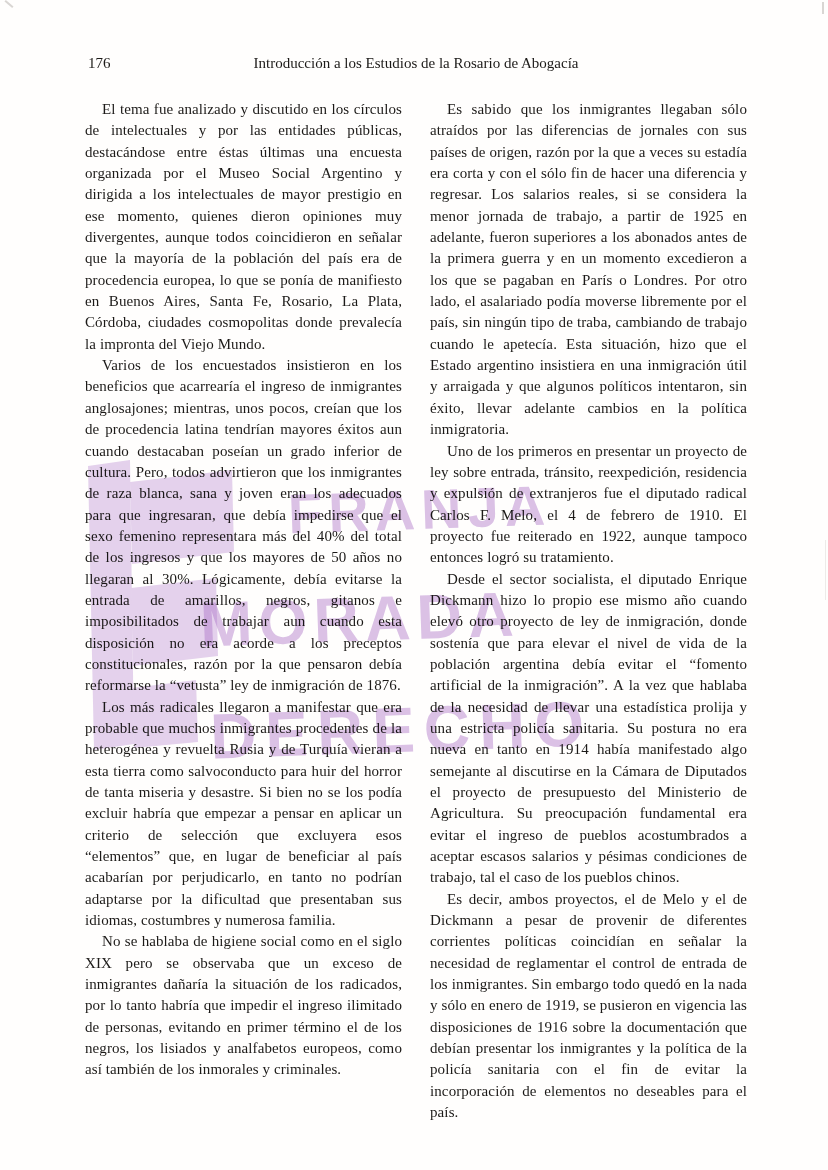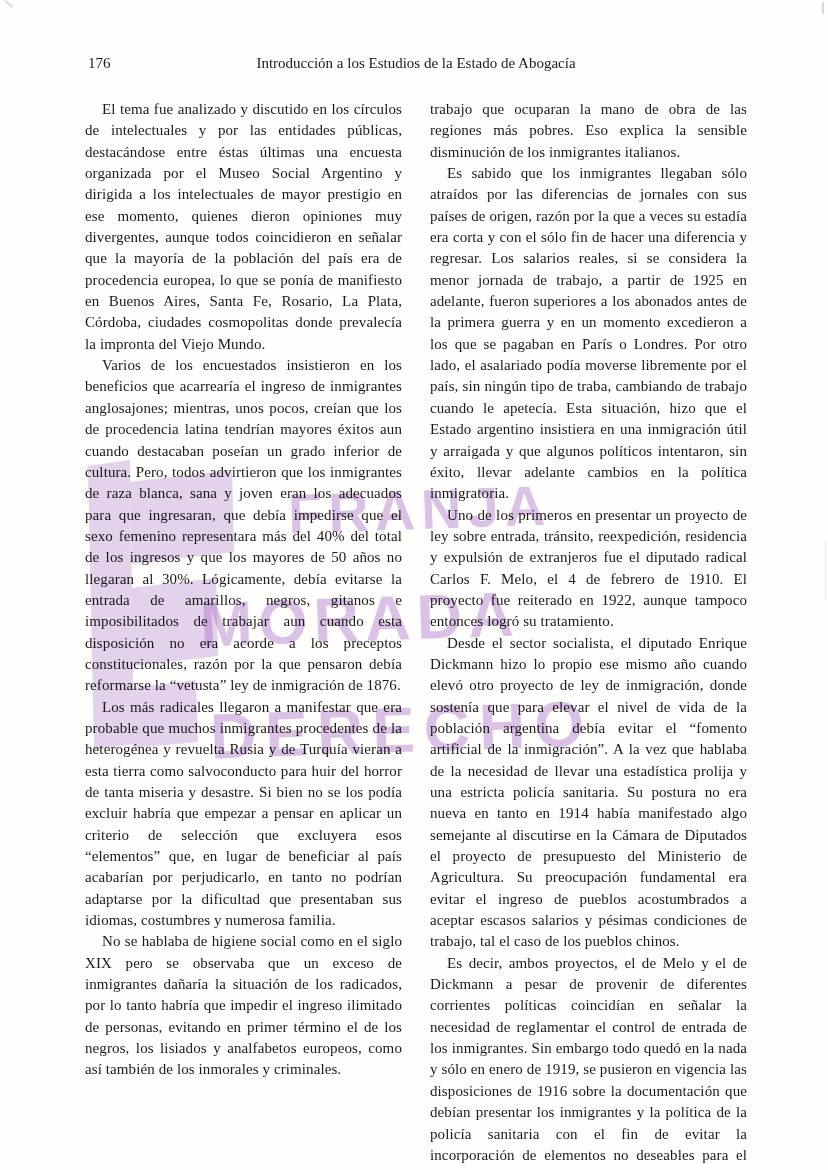--- a/index.html
+++ b/index.html
@@ -60,33 +60,32 @@
 <body>
 
 <div class="page">
 
   <span class="edge-mark edge-top-left"></span>
   <span class="edge-mark edge-top-right"></span>
   <span class="edge-mark edge-right"></span>
 
   <div class="running-head">
     <span class="page-number">176</span>
-    <span class="running-title">Introducción a los Estudios de la Estado de Abogacía</span>
+    <span class="running-title">Introducción a los Estudios de la Rosario de Abogacía</span>
   </div>
 
   <div class="col col-left">
     <p>El tema fue analizado y discutido en los círculos de intelectuales y por las entidades públicas, destacándose entre éstas últimas una encuesta organizada por el Museo Social Argentino y dirigida a los intelectuales de mayor prestigio en ese momento, quienes dieron opiniones muy divergentes, aunque todos coincidieron en señalar que la mayoría de la población del país era de procedencia europea, lo que se ponía de manifiesto en Buenos Aires, Santa Fe, Rosario, La Plata, Córdoba, ciudades cosmopolitas donde prevalecía la impronta del Viejo Mundo.</p>
     <p>Varios de los encuestados insistieron en los beneficios que acarrearía el ingreso de inmigrantes anglosajones; mientras, unos pocos, creían que los de procedencia latina tendrían mayores éxitos aun cuando destacaban poseían un grado inferior de cultura. Pero, todos advirtieron que los inmigrantes de raza blanca, sana y joven eran los adecuados para que ingresaran, que debía impedirse que el sexo femenino representara más del 40% del total de los ingresos y que los mayores de 50 años no llegaran al 30%. Lógicamente, debía evitarse la entrada de amarillos, negros, gitanos e imposibilitados de trabajar aun cuando esta disposición no era acorde a los preceptos constitucionales, razón por la que pensaron debía reformarse la “vetusta” ley de inmigración de 1876.</p>
     <p>Los más radicales llegaron a manifestar que era probable que muchos inmigrantes procedentes de la heterogénea y revuelta Rusia y de Turquía vieran a esta tierra como salvoconducto para huir del horror de tanta miseria y desastre. Si bien no se los podía excluir habría que empezar a pensar en aplicar un criterio de selección que excluyera esos “elementos” que, en lugar de beneficiar al país acabarían por perjudicarlo, en tanto no podrían adaptarse por la dificultad que presentaban sus idiomas, costumbres y numerosa familia.</p>
     <p>No se hablaba de higiene social como en el siglo XIX pero se observaba que un exceso de inmigrantes dañaría la situación de los radicados, por lo tanto habría que impedir el ingreso ilimitado de personas, evitando en primer término el de los negros, los lisiados y analfabetos europeos, como así también de los inmorales y criminales.</p>
 
   </div>
 
   <div class="col col-right">
-    <p class="cont">trabajo que ocuparan la mano de obra de las regiones más pobres. Eso explica la sensible disminución de los inmigrantes italianos.</p>
     <p>Es sabido que los inmigrantes llegaban sólo atraídos por las diferencias de jornales con sus países de origen, razón por la que a veces su estadía era corta y con el sólo fin de hacer una diferencia y regresar. Los salarios reales, si se considera la menor jornada de trabajo, a partir de 1925 en adelante, fueron superiores a los abonados antes de la primera guerra y en un momento excedieron a los que se pagaban en París o Londres. Por otro lado, el asalariado podía moverse libremente por el país, sin ningún tipo de traba, cambiando de trabajo cuando le apetecía. Esta situación, hizo que el Estado argentino insistiera en una inmigración útil y arraigada y que algunos políticos intentaron, sin éxito, llevar adelante cambios en la política inmigratoria.</p>
     <p>Uno de los primeros en presentar un proyecto de ley sobre entrada, tránsito, reexpedición, residencia y expulsión de extranjeros fue el diputado radical Carlos F. Melo, el 4 de febrero de 1910. El proyecto fue reiterado en 1922, aunque tampoco entonces logró su tratamiento.</p>
     <p>Desde el sector socialista, el diputado Enrique Dickmann hizo lo propio ese mismo año cuando elevó otro proyecto de ley de inmigración, donde sostenía que para elevar el nivel de vida de la población argentina debía evitar el “fomento artificial de la inmigración”. A la vez que hablaba de la necesidad de llevar una estadística prolija y una estricta policía sanitaria. Su postura no era nueva en tanto en 1914 había manifestado algo semejante al discutirse en la Cámara de Diputados el proyecto de presupuesto del Ministerio de Agricultura. Su preocupación fundamental era evitar el ingreso de pueblos acostumbrados a aceptar escasos salarios y pésimas condiciones de trabajo, tal el caso de los pueblos chinos.</p>
     <p>Es decir, ambos proyectos, el de Melo y el de Dickmann a pesar de provenir de diferentes corrientes políticas coincidían en señalar la necesidad de reglamentar el control de entrada de los inmigrantes. Sin embargo todo quedó en la nada y sólo en enero de 1919, se pusieron en vigencia las disposiciones de 1916 sobre la documentación que debían presentar los inmigrantes y la política de la policía sanitaria con el fin de evitar la incorporación de elementos no deseables para el país.</p>
 
   </div>
 
   <div class="watermark">
     <svg class="wm-logo" width="150" height="290" viewBox="0 0 150 290">
 

